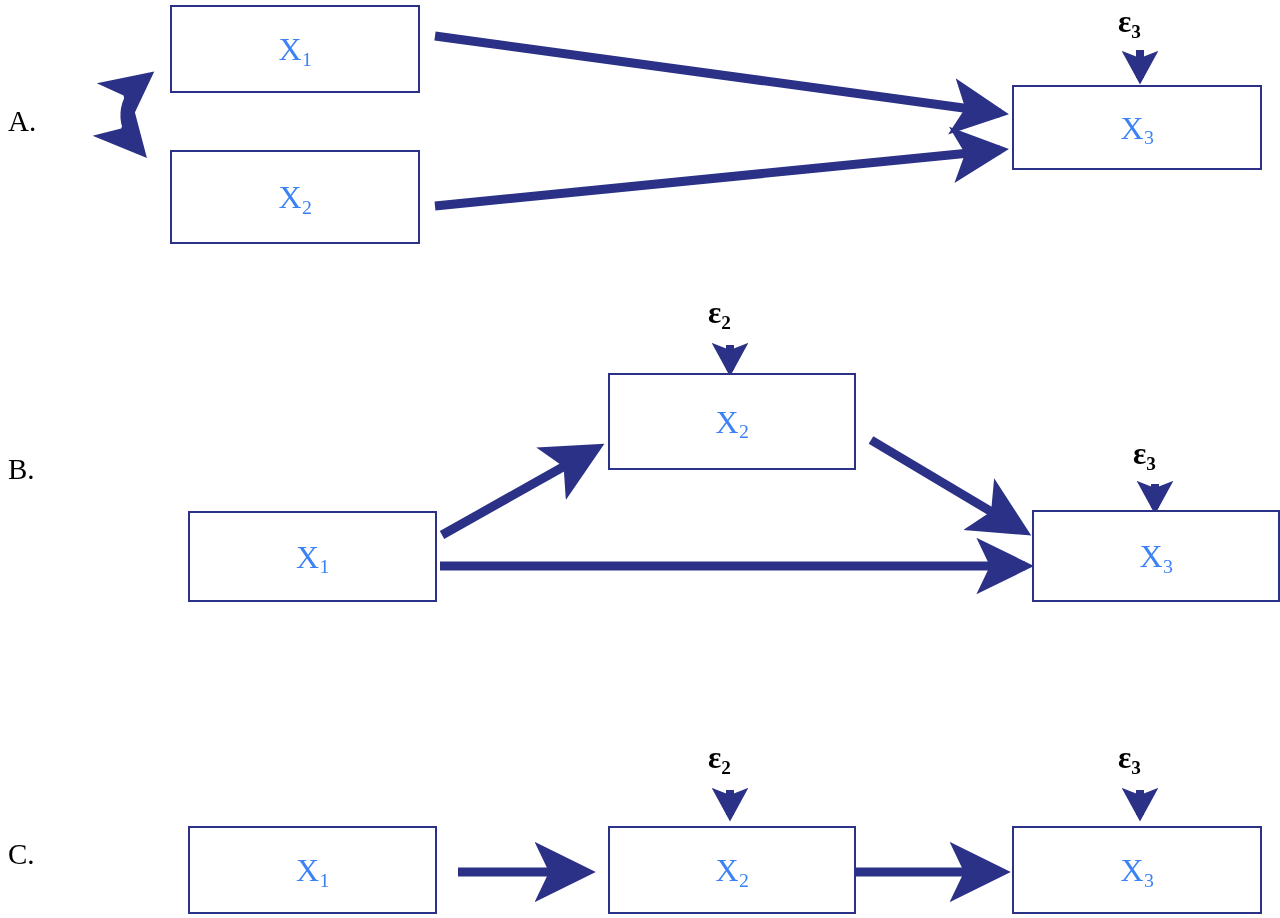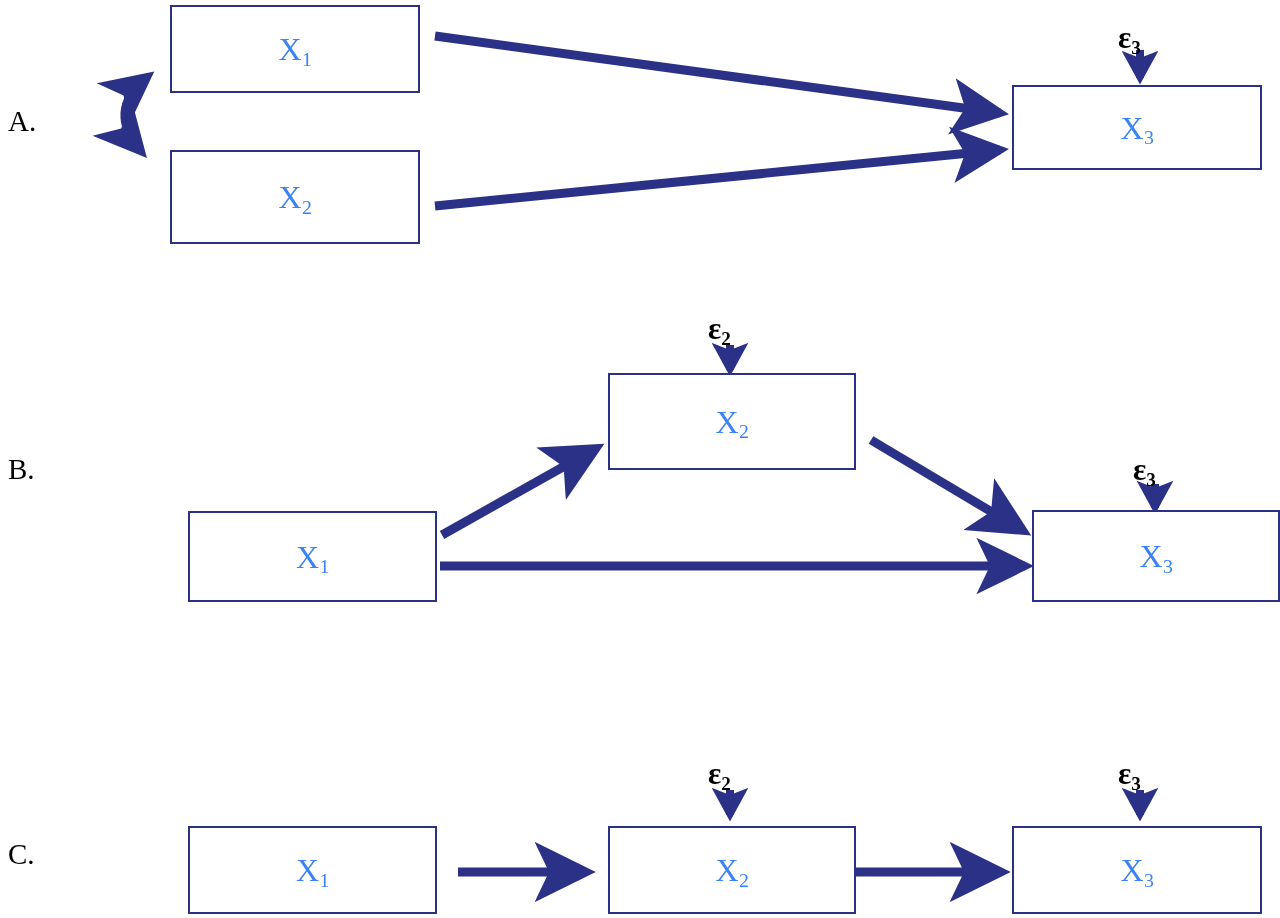--- a/index.html
+++ b/index.html
@@ -55,21 +55,20 @@
   }
   .err-label {
     position: absolute;
     font-family: "Liberation Serif", "DejaVu Serif", serif;
     font-size: 31px;
     font-weight: bold;
     color: #000000;
     line-height: 1;
     white-space: nowrap;
     text-align: center;
-    margin-top: 16px;
   }
   .err-label sub {
     font-size: 0.62em;
     vertical-align: baseline;
     position: relative;
     top: 0.3em;
   }
 </style>
 </head>
 <body>

